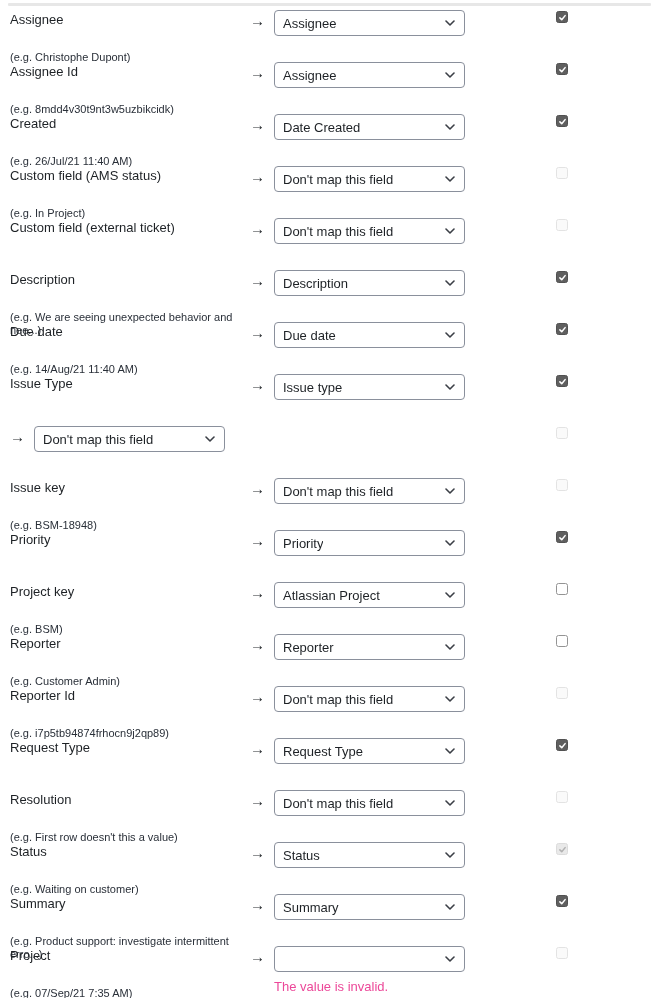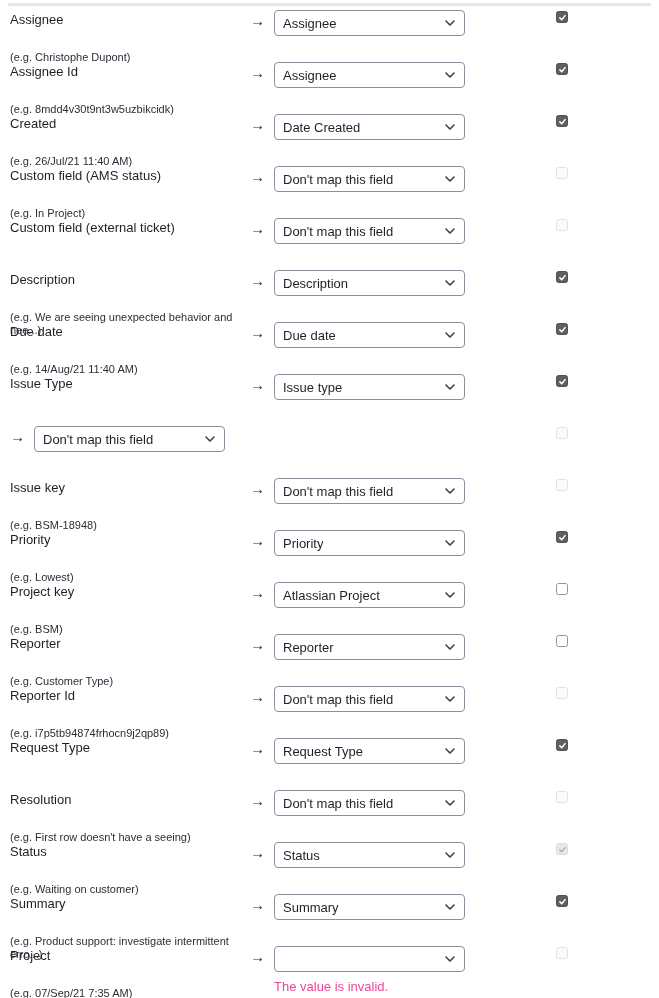--- a/index.html
+++ b/index.html
@@ -364,21 +364,20 @@
     <div class="checkbox-col">
       <span class="checkbox unchecked-disabled">
         
       </span>
     </div>
   </div>
 
   <div class="row">
     <div class="left-col">
       <div class="field-name">Priority</div>
-      <div class="field-example">(e.g.  Lowest)</div>
     </div>
     <div class="arrow-col">→</div>
     <div class="mid-col">
       <div class="select-box">
         <span class="select-value">Priority</span>
         <span class="chevron">
           <svg width="10" height="6" viewBox="0 0 10 6">
               <path d="M1 1 L5 5 L9 1" fill="none" stroke="#3b3f46" stroke-width="1.6" stroke-linecap="round" stroke-linejoin="round"></path>
             </svg>
         </span>
@@ -414,21 +413,21 @@
     <div class="checkbox-col">
       <span class="checkbox unchecked">
         
       </span>
     </div>
   </div>
 
   <div class="row">
     <div class="left-col">
       <div class="field-name">Reporter</div>
-      <div class="field-example">(e.g.  Customer Type)</div>
+      <div class="field-example">(e.g.  Customer Admin)</div>
     </div>
     <div class="arrow-col">→</div>
     <div class="mid-col">
       <div class="select-box">
         <span class="select-value">Reporter</span>
         <span class="chevron">
           <svg width="10" height="6" viewBox="0 0 10 6">
               <path d="M1 1 L5 5 L9 1" fill="none" stroke="#3b3f46" stroke-width="1.6" stroke-linecap="round" stroke-linejoin="round"></path>
             </svg>
         </span>
@@ -487,21 +486,21 @@
         <svg width="9" height="9" viewBox="0 0 12 12">
             <path d="M2.5 6.5 L5 9 L9.5 3.5" fill="none" stroke="currentColor" stroke-width="2" stroke-linecap="round" stroke-linejoin="round"></path>
           </svg>
       </span>
     </div>
   </div>
 
   <div class="row">
     <div class="left-col">
       <div class="field-name">Resolution</div>
-      <div class="field-example">(e.g.  First row doesn't have a seeing)</div>
+      <div class="field-example">(e.g.  First row doesn't this a value)</div>
     </div>
     <div class="arrow-col">→</div>
     <div class="mid-col">
       <div class="select-box">
         <span class="select-value">Don't map this field</span>
         <span class="chevron">
           <svg width="10" height="6" viewBox="0 0 10 6">
               <path d="M1 1 L5 5 L9 1" fill="none" stroke="#3b3f46" stroke-width="1.6" stroke-linecap="round" stroke-linejoin="round"></path>
             </svg>
         </span>

